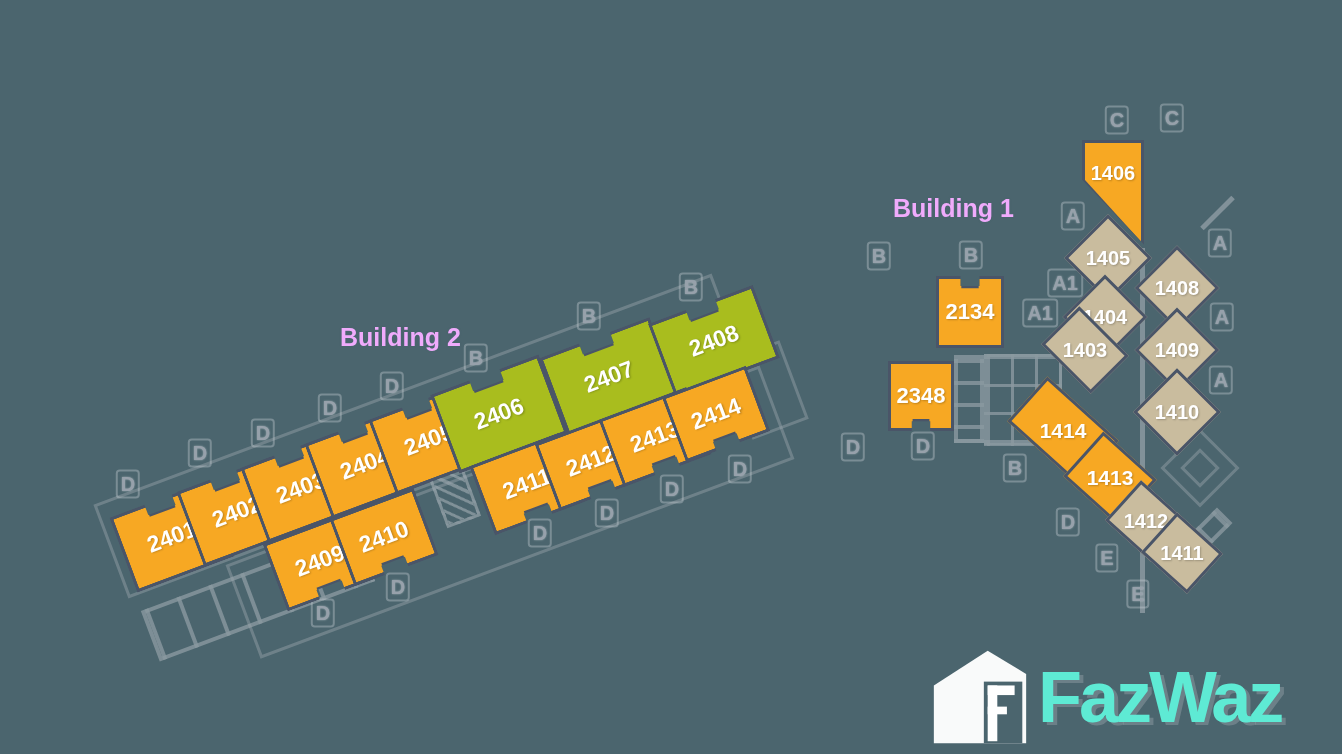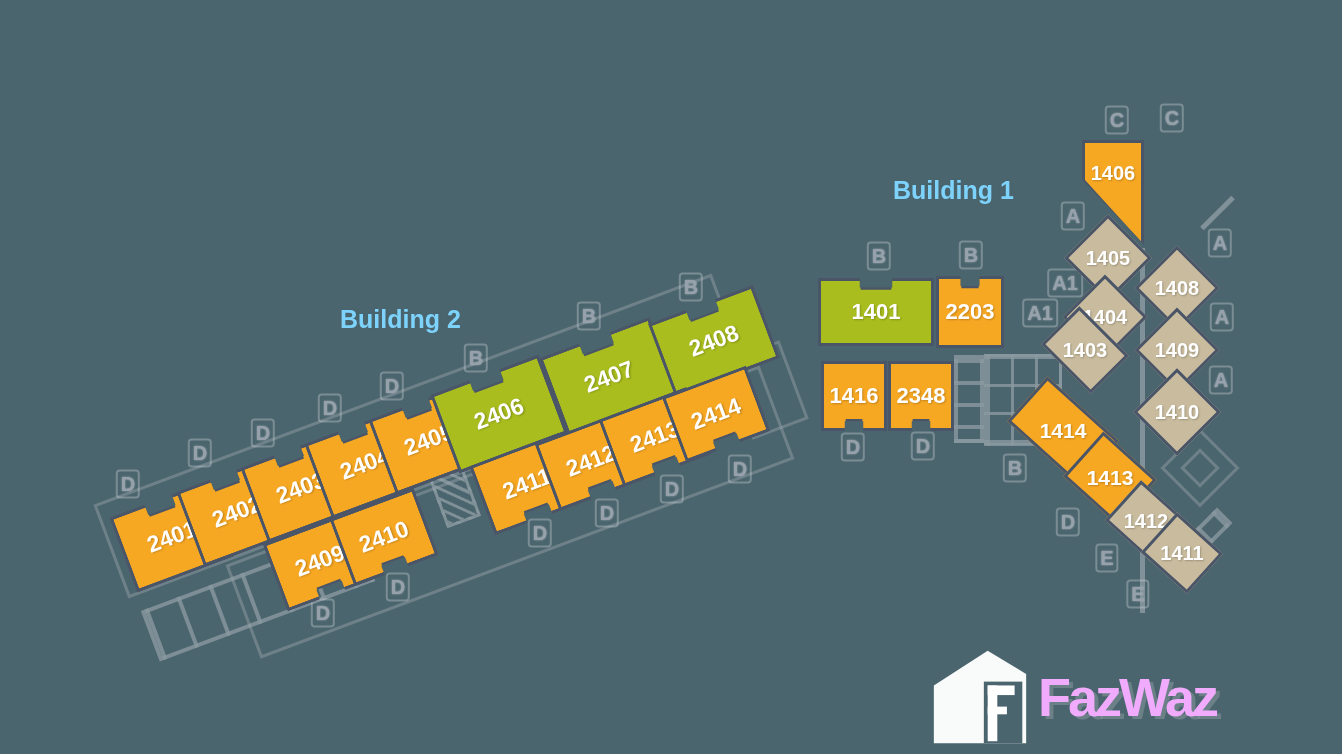--- a/index.html
+++ b/index.html
@@ -34,28 +34,28 @@
   .unit .clip-inner{position:absolute; inset:3px;}
   .shape-notch-top{clip-path:polygon(0 0,36% 0,36% 14%,64% 14%,64% 0,100% 0,100% 100%,0 100%);}
   .shape-notch-bottom{clip-path:polygon(0 0,100% 0,100% 100%,64% 100%,64% 86%,36% 86%,36% 100%,0 100%);}
   .shape-pent-left{clip-path:polygon(0 0,100% 0,100% 100%,0 38%);}
   .shape-pent-right{clip-path:polygon(0 0,100% 0,100% 38%,0 100%);}
   .unit-label{position:absolute; left:50%; top:50%; transform:translate(-50%,-50%);
     color:#fff; font-weight:bold; font-size:23px; white-space:nowrap;
     text-shadow:1px 1px 2px rgba(0,0,0,.22); z-index:4;}
 
   
-  .bldg-label{position:absolute; z-index:5; font-weight:bold; font-size:25px; color:#7dd3fc;
-    text-shadow:0 0 2px rgba(75,101,110,.4); white-space:nowrap;}
+  .bldg-label{position:absolute; z-index:5; font-weight:bold; font-size:25px; color:#f0abfc;
+    text-shadow:0 0 2px rgba(75,101,110,.4); white-space:nowrap;margin-top:18px;}
   #b2-label{left:340px; top:305px;}
   #b1-label{left:893px; top:176px;}
 
   
   .logo{position:absolute; left:930px; top:648px; z-index:6; display:flex; align-items:center; gap:8px;}
-  .logo-text{color:#f0abfc; font-weight:bold; font-size:54px; line-height:1; letter-spacing:-3px;
+  .logo-text{color:#5eead4; font-weight:bold; font-size:72px; line-height:1; letter-spacing:-3px;
     text-shadow:4px 3px 0 rgba(173,181,187,.35);}
 </style>
 </head>
 <body>
 
 <div id="stage">
 
   <div class="bldg-label" id="b2-label">Building 2</div>
   <div class="bldg-label" id="b1-label">Building 1</div>
 
@@ -189,37 +189,25 @@
         <div class="clip-inner shape-notch-bottom" style="background: rgb(247, 168, 35);"></div>
       </div>
       <span class="unit-label">2413</span>
     </div>
     <div class="unit" style="left: 671px; top: 379px; width: 90px; height: 70px; transform: rotate(-20.5deg);">
       <div class="clip shape-notch-bottom">
         <div class="clip-inner shape-notch-bottom" style="background: rgb(247, 168, 35);"></div>
       </div>
       <span class="unit-label">2414</span>
     </div>
-    <div class="unit" style="left: 818px; top: 278px; width: 116px; height: 68px;">
-      <div class="clip shape-notch-top">
-        <div class="clip-inner shape-notch-top" style="background: rgb(169, 189, 30);"></div>
-      </div>
-      <span class="unit-label" style="font-size: 22px;">1401</span>
-    </div>
     <div class="unit" style="left: 936px; top: 276px; width: 68px; height: 72px;">
       <div class="clip shape-notch-top">
         <div class="clip-inner shape-notch-top" style="background: rgb(247, 168, 35);"></div>
       </div>
-      <span class="unit-label" style="font-size: 22px;">2203</span>
-    </div>
-    <div class="unit" style="left: 821px; top: 361px; width: 66px; height: 70px;">
-      <div class="clip shape-notch-bottom">
-        <div class="clip-inner shape-notch-bottom" style="background: rgb(247, 168, 35);"></div>
-      </div>
-      <span class="unit-label" style="font-size: 22px;">1416</span>
+      <span class="unit-label" style="font-size: 22px;">2134</span>
     </div>
     <div class="unit" style="left: 888px; top: 361px; width: 66px; height: 70px;">
       <div class="clip shape-notch-bottom">
         <div class="clip-inner shape-notch-bottom" style="background: rgb(247, 168, 35);"></div>
       </div>
       <span class="unit-label" style="font-size: 22px;">2348</span>
     </div>
     <div class="unit" style="left: 1082px; top: 139.5px; width: 62px; height: 105px;">
       <div class="clip shape-pent-left">
         <div class="clip-inner shape-pent-left" style="background: rgb(247, 168, 35);"></div>

